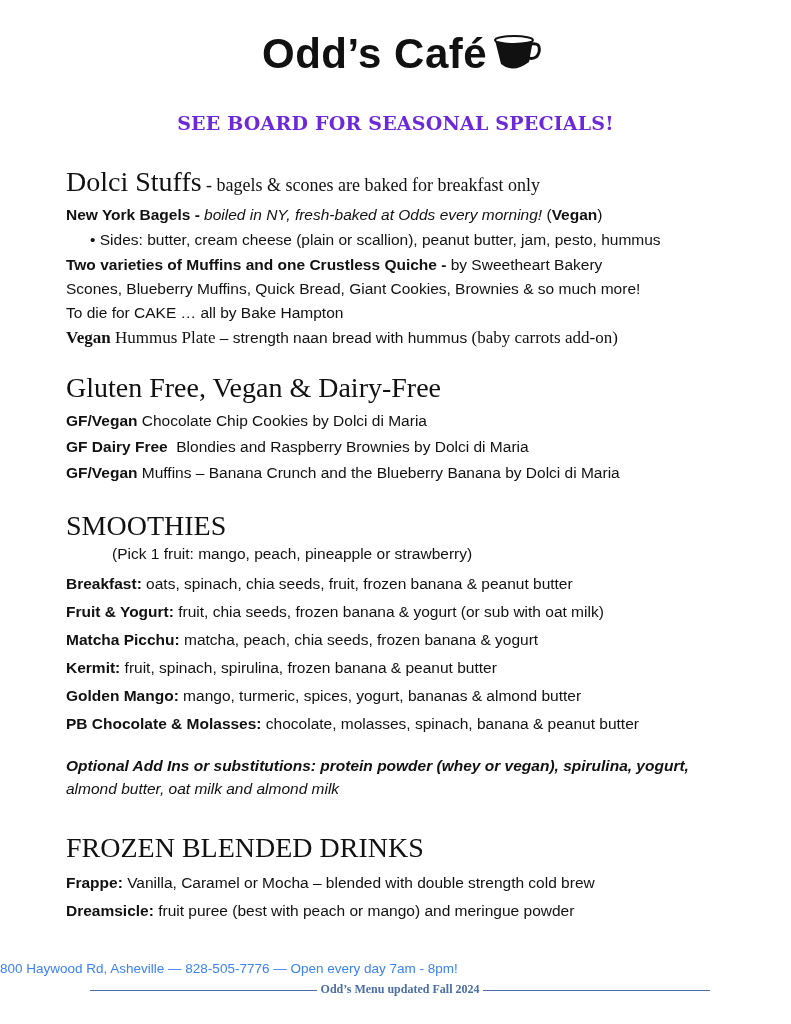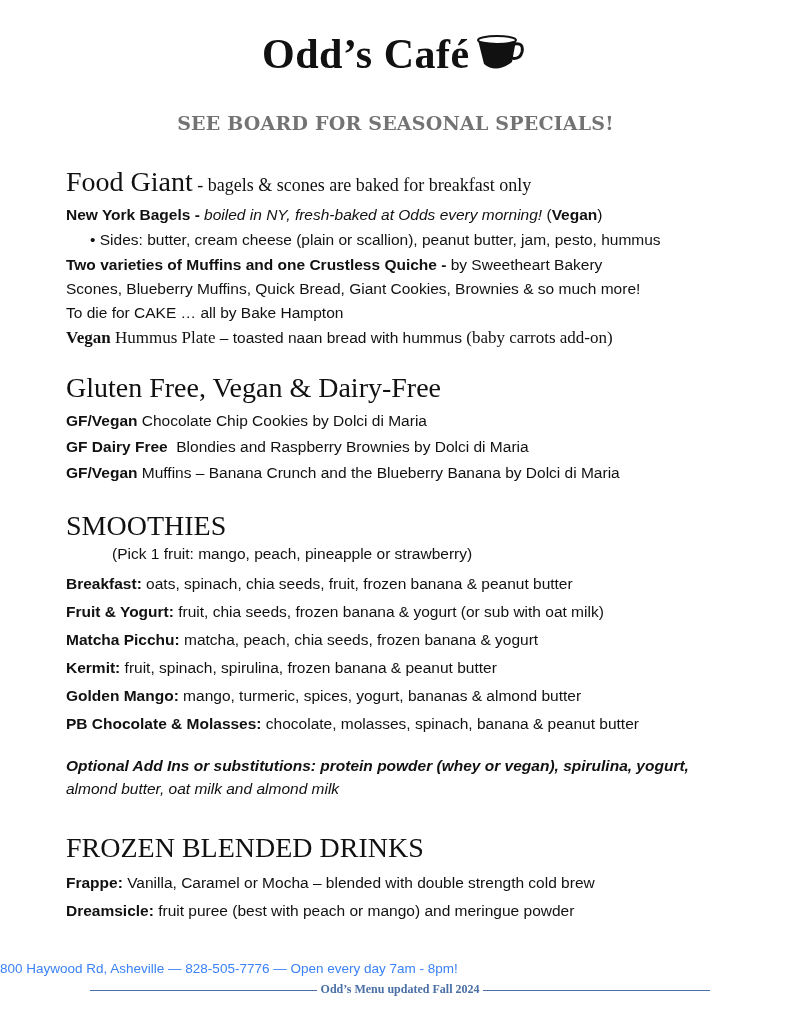--- a/index.html
+++ b/index.html
@@ -1,24 +1,24 @@
 <!DOCTYPE html>
 <html><head>
   <meta charset="utf-8">
   <style>
     html, body { margin: 0; padding: 0; background: #ffffff; }
     body { width: 791px; height: 1024px; position: relative; overflow: hidden; color: #111; }
     .page { position: absolute; left: 0; top: 0; width: 791px; height: 1024px; }
 
     .logo { position: absolute; left: 262px; top: 24px; height: 60px; display: flex; align-items: center; }
-    .logo-text { font-family: Liberation Serif, serif; font-size: 42px; font-weight: bold; letter-spacing: 0.5px; color: #111; }
+    .logo-text { font-family: Liberation Sans, sans-serif; font-size: 42px; font-weight: bold; letter-spacing: 0.5px; color: #111; }
     .logo-cup { margin-left: 6px; width: 48px; height: 40px; display: inline-block; }
 
     .specials { position: absolute; left: 0; width: 791px; top: 112px; text-align: center;
-      font-family: "DejaVu Serif", serif; font-weight: bold; font-size: 19px; letter-spacing: 0.2px; color: #737373; }
+      font-family: "DejaVu Serif", serif; font-weight: bold; font-size: 19px; letter-spacing: 0.2px; color: #6d28d9; }
 
     .h2 { position: absolute; left: 66px; font-family: "Liberation Serif", serif; color: #111; white-space: nowrap; }
     .h2.big { font-size: 28px; }
     .h2 .sub { font-size: 18px; }
 
     .line { position: absolute; left: 66px; font-family: "Liberation Sans", sans-serif; font-size: 15.5px; color: #111; white-space: nowrap; }
     .line b { font-weight: bold; }
     .line i { font-style: italic; }
     .serif { font-family: "Liberation Serif", serif; font-size: 17px; }
     .bullet { left: 90px; }
@@ -44,40 +44,40 @@
         <path d="M2 6 Q20 0 40 6 L36 28 Q20 40 8 30 Z" fill="#111"></path>
         <ellipse cx="21" cy="6" rx="19" ry="4" fill="#fff" stroke="#111" stroke-width="2"></ellipse>
         <path d="M38 10 Q48 8 46 18 Q44 26 35 24" fill="none" stroke="#111" stroke-width="3"></path>
       </svg>
     </span>
   </div>
 
   <div class="specials">SEE BOARD FOR SEASONAL SPECIALS!</div>
 
   <div class="h2 big" style="top:166px;">
-    <span>Food Giant</span><span class="sub"> - bagels &amp; scones are baked for breakfast only</span>
+    <span>Dolci Stuffs</span><span class="sub"> - bagels &amp; scones are baked for breakfast only</span>
   </div>
   <div class="line" style="top:206px;">
     <b>New York Bagels -</b><i> boiled in NY, fresh-baked at Odds every morning!</i><span>  (</span><b>Vegan</b><span>)</span>
   </div>
   <div class="line bullet" style="top:231px;text-align:right;">
     <span>•</span>
     <span>Sides: butter, cream cheese (plain or scallion), peanut butter, jam, pesto, hummus</span>
   </div>
   <div class="line" style="top:256px;">
     <b>Two varieties of Muffins and one Crustless Quiche -</b><span> by Sweetheart Bakery</span>
   </div>
   <div class="line" style="top:280px;">
     <span>Scones, Blueberry Muffins, Quick Bread, Giant Cookies, Brownies &amp; so much more!</span>
   </div>
   <div class="line" style="top:304px;">
     <span>To die for CAKE … all by Bake Hampton</span>
   </div>
   <div class="line" style="top:328px;">
-    <b class="serif">Vegan</b><span class="serif"> Hummus Plate</span><span> – toasted naan bread with hummus </span><span class="serif">(baby carrots add-on)</span>
+    <b class="serif">Vegan</b><span class="serif"> Hummus Plate</span><span> – strength naan bread with hummus </span><span class="serif">(baby carrots add-on)</span>
   </div>
 
   <div class="h2 big" style="top:372px;">Gluten Free, Vegan &amp; Dairy-Free</div>
   <div class="line" style="top:412px;">
     <b>GF/Vegan</b><span> Chocolate Chip Cookies by Dolci di Maria</span>
   </div>
   <div class="line" style="top:438px;">
     <b>GF Dairy Free</b><span style="white-space:pre">  Blondies and Raspberry Brownies by Dolci di Maria</span>
   </div>
   <div class="line" style="top:464px;">

